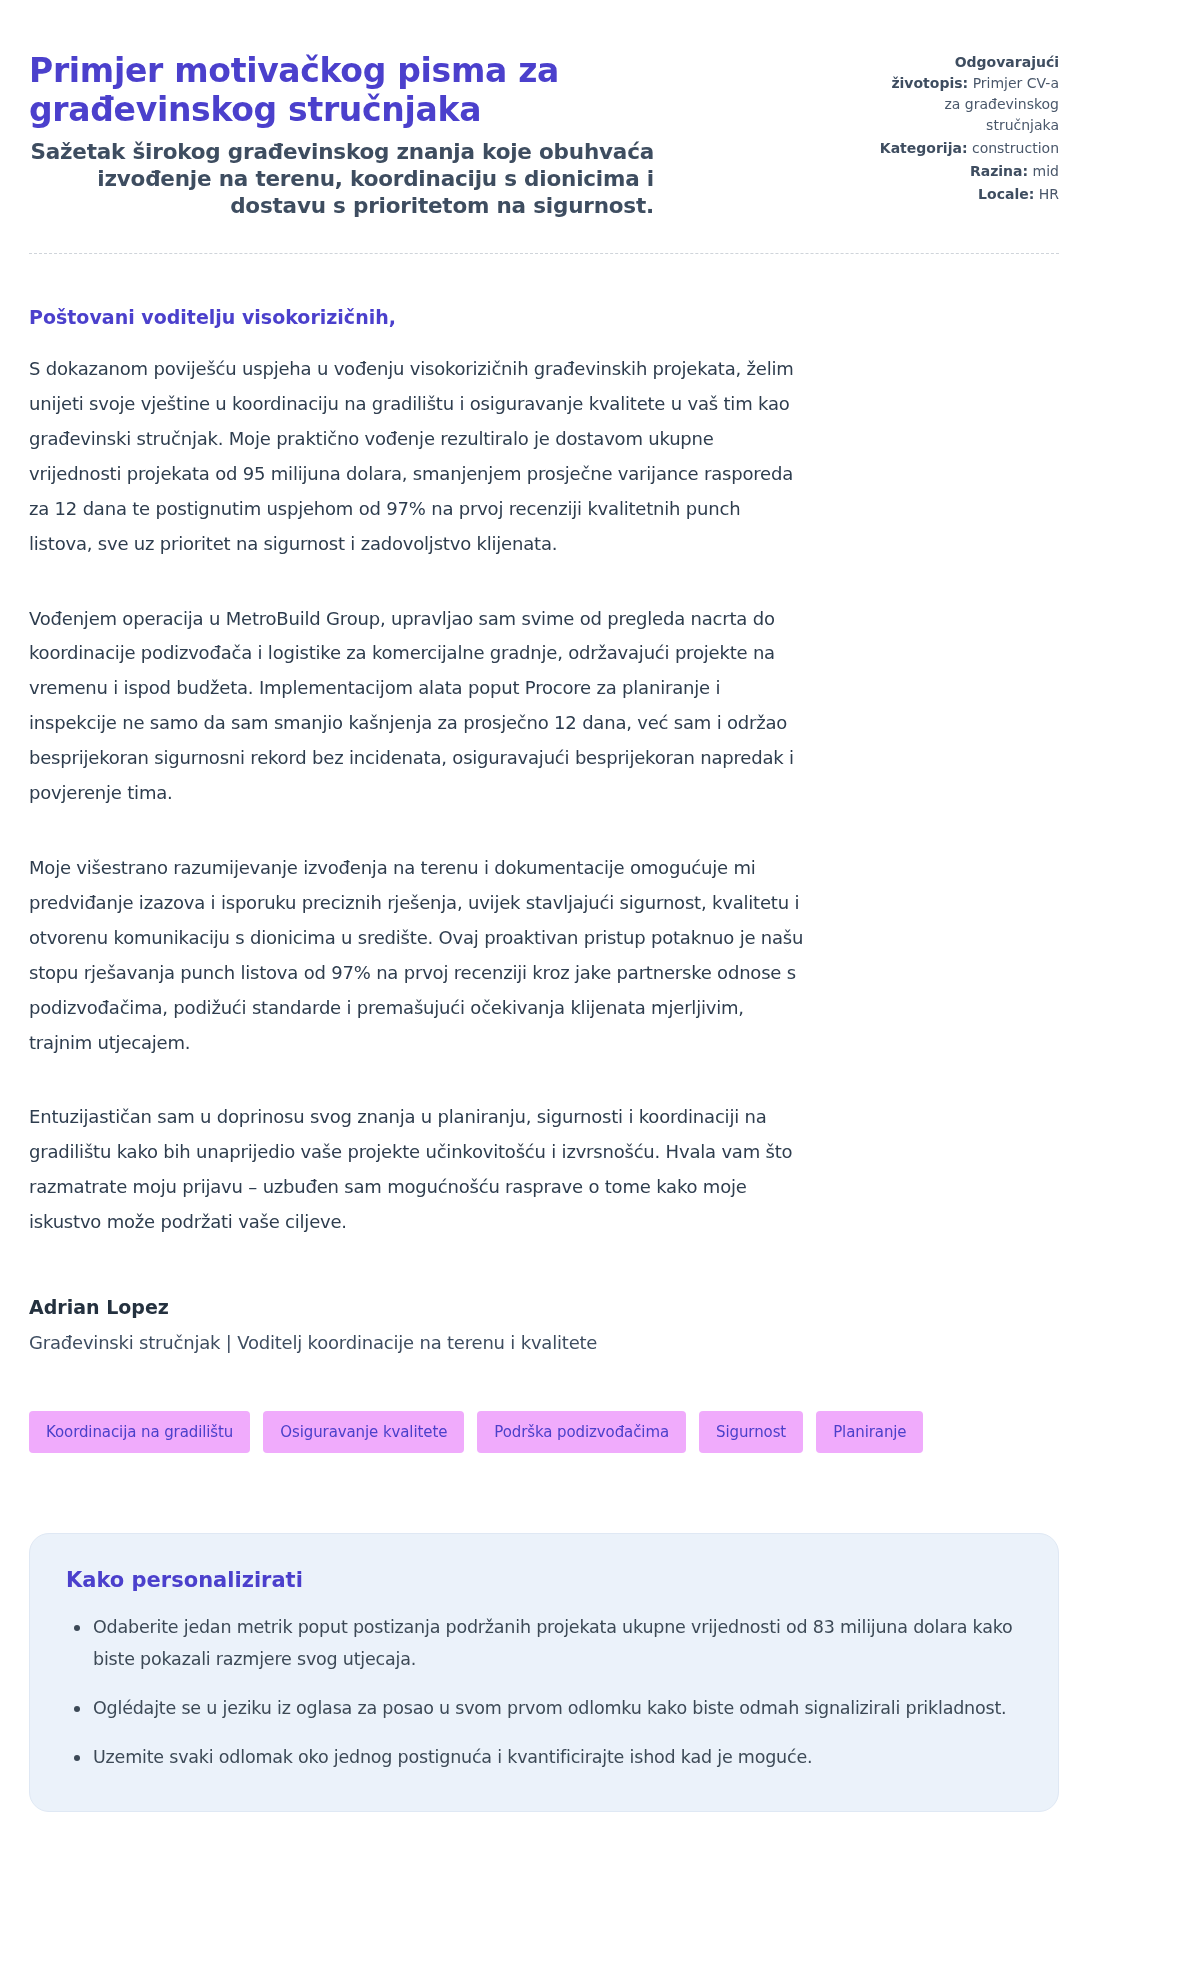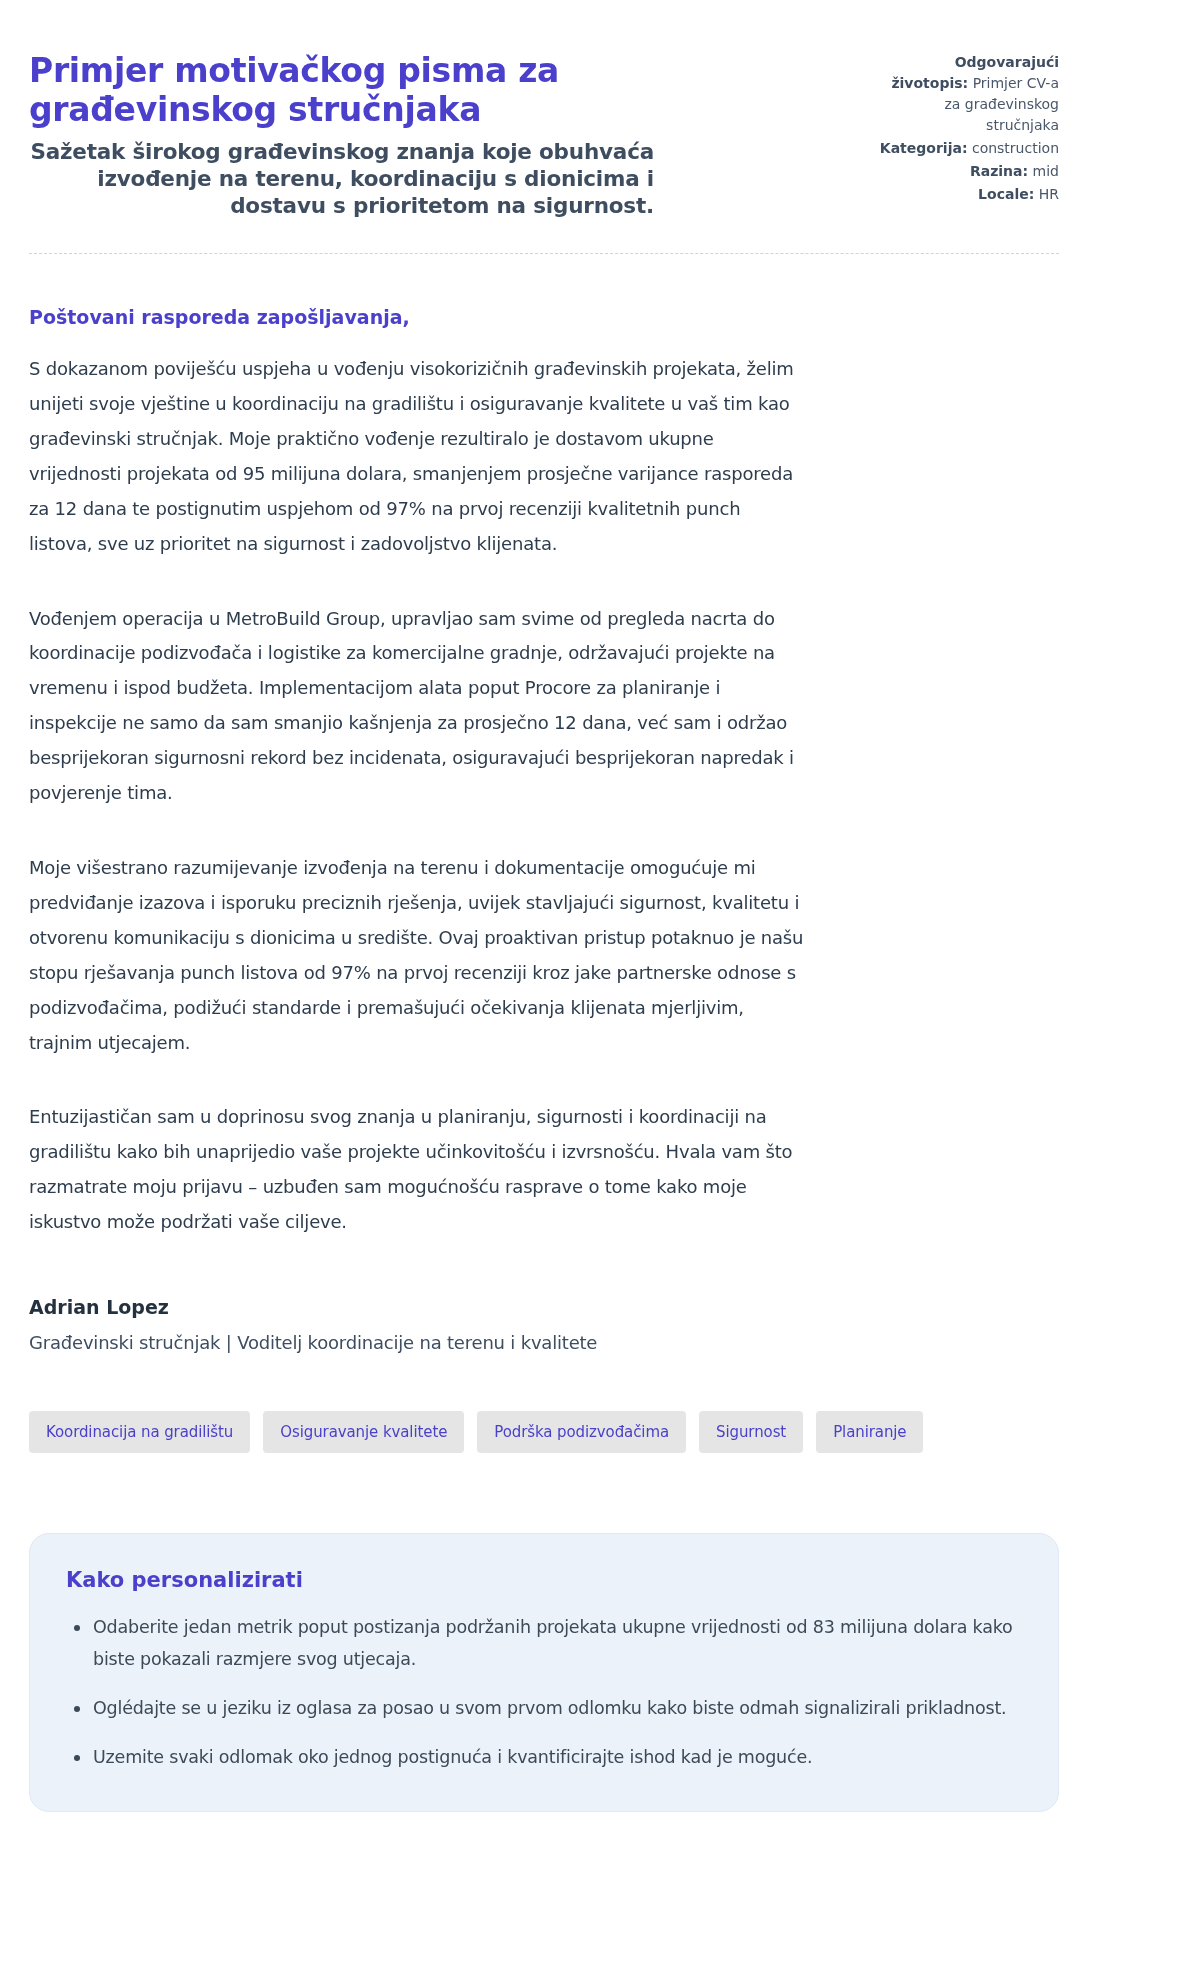--- a/index.html
+++ b/index.html
@@ -81,21 +81,21 @@
   .signature-role {
     margin-top: 14px;
     font-size: 18px;
     color: #3e4d60;
     letter-spacing: -0.2px;
   }
 
   
   .tags { margin-top: 58px; display: flex; gap: 13px; }
   .tag-chip {
-    background: #e5e5e5;
+    background: #f0abfc;
     color: #4b40ca;
     font-size: 15px;
     padding: 12px 17px;
     border-radius: 4px;
     white-space: nowrap;
     letter-spacing: -0.1px;
   }
 
   
   .tips-box {
@@ -148,21 +148,21 @@
         <div class="meta-row"><span class="meta-label">Odgovarajući životopis:</span> <span class="meta-value">Primjer CV-a za građevinskog stručnjaka</span></div>
         <div class="meta-row"><span class="meta-label">Kategorija:</span> <span class="meta-value">construction</span></div>
         <div class="meta-row"><span class="meta-label">Razina:</span> <span class="meta-value">mid</span></div>
         <div class="meta-row"><span class="meta-label">Locale:</span> <span class="meta-value">HR</span></div>
       </div>
     </div>
 
     <hr class="divider">
 
     <div class="letter">
-      <div class="greeting">Poštovani rasporeda zapošljavanja,</div>
+      <div class="greeting">Poštovani voditelju visokorizičnih,</div>
       <p class="first">S dokazanom poviješću uspjeha u vođenju visokorizičnih građevinskih projekata, želim unijeti svoje vještine u koordinaciju na gradilištu i osiguravanje kvalitete u vaš tim kao građevinski stručnjak. Moje praktično vođenje rezultiralo je dostavom ukupne vrijednosti projekata od 95 milijuna dolara, smanjenjem prosječne varijance rasporeda za 12 dana te postignutim uspjehom od 97% na prvoj recenziji kvalitetnih punch listova, sve uz prioritet na sigurnost i zadovoljstvo klijenata.</p>
       <p>Vođenjem operacija u MetroBuild Group, upravljao sam svime od pregleda nacrta do koordinacije podizvođača i logistike za komercijalne gradnje, održavajući projekte na vremenu i ispod budžeta. Implementacijom alata poput Procore za planiranje i inspekcije ne samo da sam smanjio kašnjenja za prosječno 12 dana, već sam i održao besprijekoran sigurnosni rekord bez incidenata, osiguravajući besprijekoran napredak i povjerenje tima.</p>
       <p>Moje višestrano razumijevanje izvođenja na terenu i dokumentacije omogućuje mi predviđanje izazova i isporuku preciznih rješenja, uvijek stavljajući sigurnost, kvalitetu i otvorenu komunikaciju s dionicima u središte. Ovaj proaktivan pristup potaknuo je našu stopu rješavanja punch listova od 97% na prvoj recenziji kroz jake partnerske odnose s podizvođačima, podižući standarde i premašujući očekivanja klijenata mjerljivim, trajnim utjecajem.</p>
       <p>Entuzijastičan sam u doprinosu svog znanja u planiranju, sigurnosti i koordinaciji na gradilištu kako bih unaprijedio vaše projekte učinkovitošću i izvrsnošću. Hvala vam što razmatrate moju prijavu – uzbuđen sam mogućnošću rasprave o tome kako moje iskustvo može podržati vaše ciljeve.</p>
 
       <div class="signature">
         <div class="signature-name">Adrian Lopez</div>
         <div class="signature-role">Građevinski stručnjak | Voditelj koordinacije na terenu i kvalitete</div>
       </div>
     </div>

